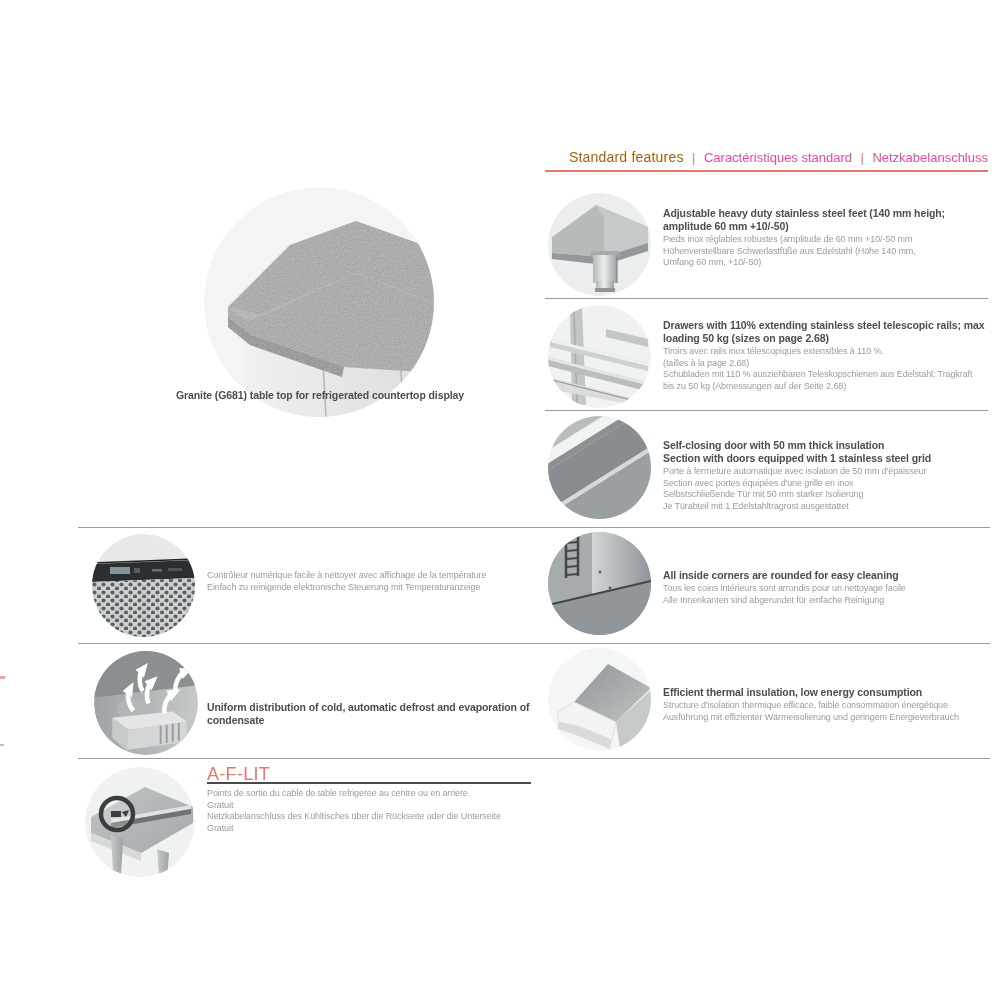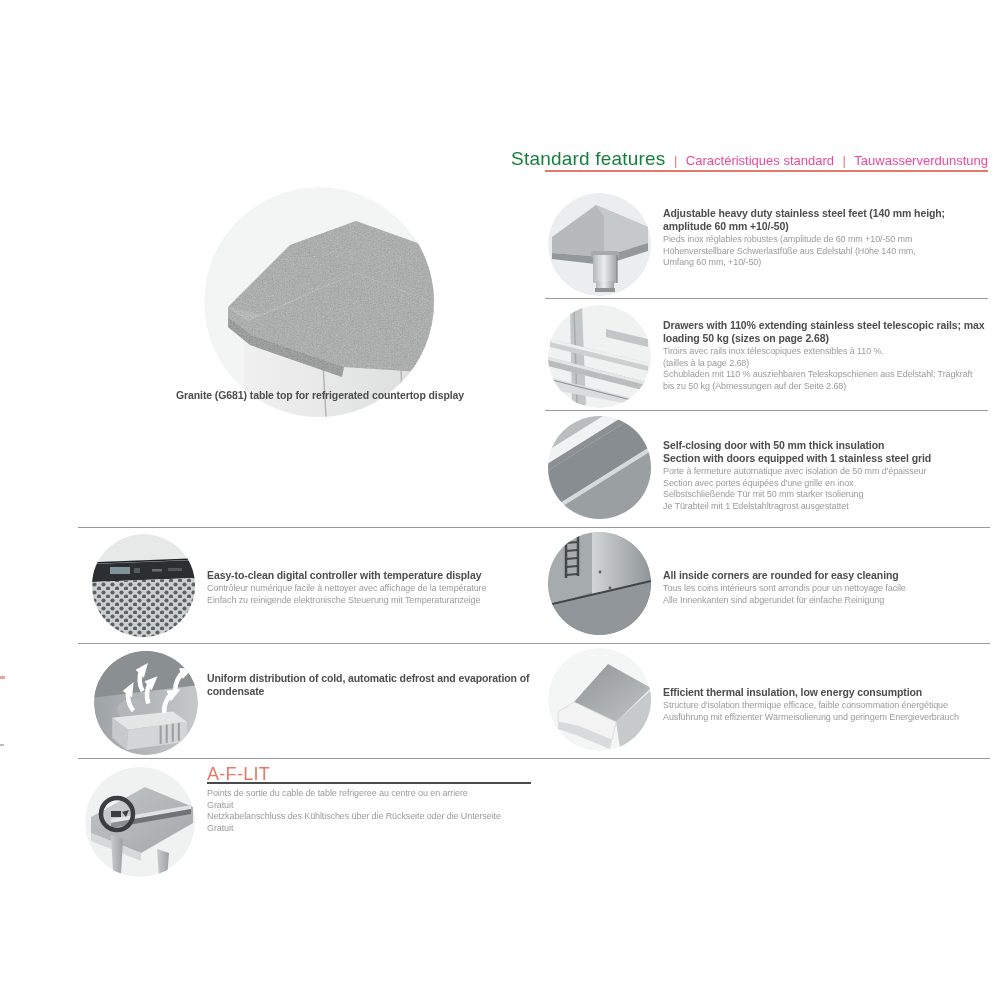--- a/index.html
+++ b/index.html
@@ -1,20 +1,20 @@
 <!DOCTYPE html>
 <html><head>
 <meta charset="utf-8">
 <style>
   html,body{margin:0;padding:0;background:#fff;}
   .page{position:relative;width:1000px;height:1000px;background:#ffffff;overflow:hidden;
         font-family:"Liberation Sans",sans-serif;}
   
   .hdr{position:absolute;left:500px;top:148px;width:488px;text-align:right;white-space:nowrap;}
-  .hdr .en{font-size:19px;color:#15803d;letter-spacing:.2px;}
+  .hdr .en{font-size:14px;color:#a16207;letter-spacing:.2px;}
   .hdr .sep{font-size:13px;color:#e4796b;margin:0 4px;}
   .hdr .alt{font-size:13px;color:#ec4899;}
   .hdr-line{position:absolute;left:545px;top:170px;width:443px;height:2px;background:#e4796b;}
   
   .div{position:absolute;height:1px;background:#9a9a9a;}
   
   .ph{position:absolute;border-radius:50%;overflow:hidden;}
   .ph svg{display:block;width:100%;height:100%;}
   .ph::after{content:"";position:absolute;inset:0;border-radius:50%;
              background:radial-gradient(circle at 50% 50%, rgba(255,255,255,0) 70%, rgba(255,255,255,.85) 98%);}
@@ -30,21 +30,21 @@
 </head>
 <body>
 
 <div class="page">
 
   <div class="hdr">
     <span class="en">Standard features</span>
     <span class="sep">|</span>
     <span class="alt">Caractéristiques standard</span>
     <span class="sep">|</span>
-    <span class="alt">Tauwasserverdunstung</span>
+    <span class="alt">Netzkabelanschluss</span>
   </div>
   <div class="hdr-line"></div>
 
   <div class="ph" style="left:204px;top:187px;width:230px;height:230px;">
     <svg viewBox="0 0 230 230">
       <defs>
         <filter id="gtx" x="-10%" y="-10%" width="120%" height="120%">
           <feTurbulence type="fractalNoise" baseFrequency="0.75" numOctaves="2" seed="11"></feTurbulence>
           <feColorMatrix type="saturate" values="0"></feColorMatrix>
           <feComposite in2="SourceAlpha" operator="in"></feComposite>
@@ -227,21 +227,20 @@
       <rect x="18" y="33" width="20" height="7" fill="#8fa6ad" opacity=".85"></rect>
       <rect x="42" y="34" width="6" height="5" fill="#565b5d"></rect>
       <rect x="60" y="35" width="10" height="2.5" fill="#6a6f71"></rect>
       <rect x="76" y="34" width="14" height="3" fill="#525658"></rect>
       <polygon points="0,48 103,44 103,103 0,103" fill="#cdd0d1"></polygon>
       <polygon points="0,48 103,44 103,103 0,103" fill="url(#holes)"></polygon>
       <line x1="0" y1="29" x2="103" y2="25" stroke="#1f2224" stroke-width="1.5"></line>
     </svg>
   </div>
   <div class="tb" style="left:207px;top:569px;width:330px;">
-    <div class="t-title">Easy-to-clean digital controller with temperature display</div>
     <div class="t-desc">Contrôleur numérique facile à nettoyer avec affichage de la température
 Einfach zu reinigende elektronische Steuerung mit Temperaturanzeige</div>
   </div>
 
   <div class="ph" style="left:94px;top:651px;width:104px;height:104px;">
     <svg viewBox="0 0 103 103">
       <defs>
         <linearGradient id="cnd" x1="0" y1="0" x2="1" y2="0">
           <stop offset="0" stop-color="#9ea3a5"></stop>
             <stop offset="1" stop-color="#c6c9ca"></stop>
@@ -263,21 +262,21 @@
         <line x1="78" y1="72" x2="78" y2="90"></line>
           <line x1="84" y1="71" x2="84" y2="89"></line>
       </g>
       <use href="#arr" transform="translate(34,44) rotate(-18)"></use>
       <use href="#arr" transform="translate(54,36)"></use>
       <use href="#arr" transform="translate(74,46) rotate(16)"></use>
       <use href="#arr" transform="translate(46,24) rotate(-8)"></use>
       <use href="#arr" transform="translate(86,24) rotate(20)"></use>
     </svg>
   </div>
-  <div class="tb" style="left:207px;top:672px;width:335px;">
+  <div class="tb" style="left:207px;top:701px;width:335px;">
     <div class="t-title">Uniform distribution of cold, automatic defrost and evaporation of
 condensate</div>
   </div>
 
   <div class="ph" style="left:85px;top:767px;width:110px;height:110px;">
     <svg viewBox="0 0 110 110">
       <defs>
         <linearGradient id="leg" x1="0" y1="0" x2="1" y2="0">
           <stop offset="0" stop-color="#c9cccd"></stop>
             <stop offset="1" stop-color="#9da1a3"></stop>

